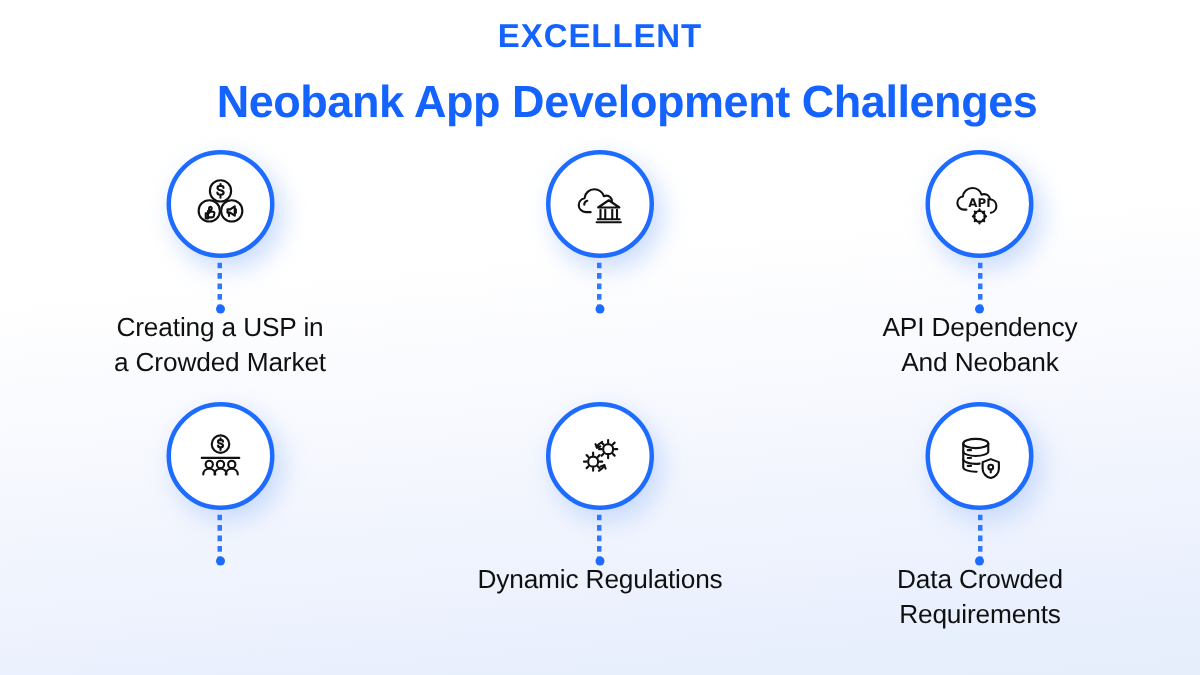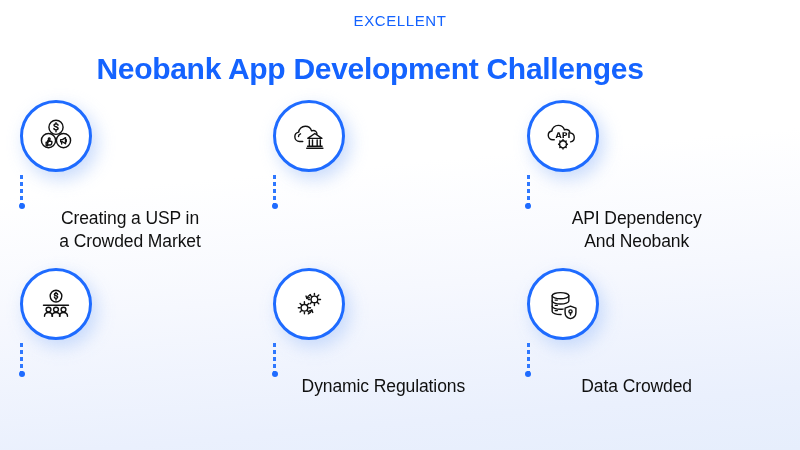--- a/index.html
+++ b/index.html
@@ -32,22 +32,22 @@
   .brand {
     position: absolute;
     top: 13px;
     left: 0;
     width: 800px;
     text-align: center;
     line-height: 1;
   }
   .brand-main {
     display: block;
-    font-size: 15px;
-    font-weight: normal;
+    font-size: 22px;
+    font-weight: bold;
     letter-spacing: 0.6px;
     color: #1463ff;
     text-align: center;
   }
   .brand-sub {
     display: block;
     margin-top: 4px;
     font-size: 10.5px;
     font-weight: bold;
     letter-spacing: 5.2px;
@@ -60,37 +60,39 @@
     position: absolute;
     top: 52px;
     left: 0;
     width: 740px;
     text-align: center;
     font-size: 30px;
     font-weight: bold;
     letter-spacing: -0.3px;
     color: #1463ff;
     line-height: 1.12;
+    padding-left: 48px;
   }
 
   
   .grid {
     position: absolute;
     top: 100px;
     left: 20px;
     width: 760px;
     display: grid;
     grid-template-columns: repeat(3, 1fr);
     grid-template-rows: 168px 168px;
   }
 
   .cell {
     position: relative;
     display: flex;
     flex-direction: column;
+    align-items: center;
   }
 
   
   .badge-wrap {
     position: relative;
     width: 72px;
     height: 72px;
   }
   .badge-glow {
     position: absolute;
@@ -306,17 +308,18 @@
               <path d="M33 34.8v2.4"></path>
             </svg>
           </span>
         </div>
       </div>
       <div class="connector">
         <span class="end-dot"></span>
       </div>
       <div class="caption">
         <span class="ln">Data Crowded</span>
+        <span class="ln">Requirements</span>
       </div>
     </div>
 
   </div>
 </div>
 
 </body></html>

